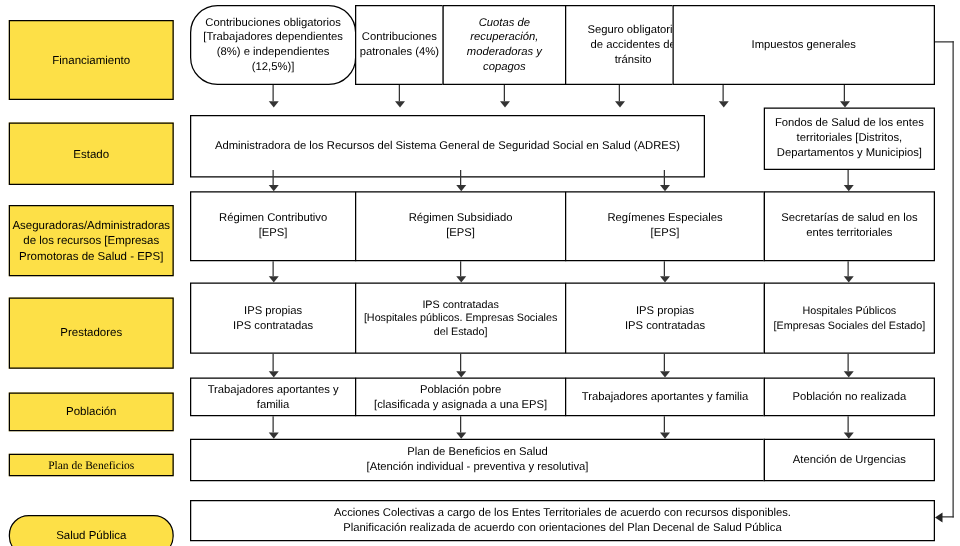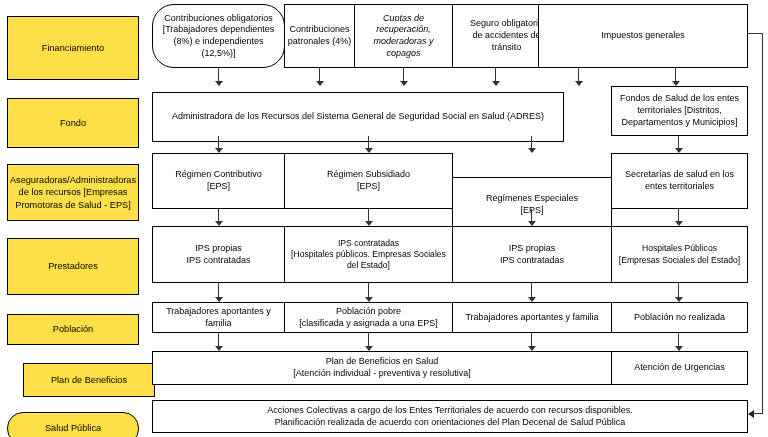--- a/index.html
+++ b/index.html
@@ -37,27 +37,27 @@
     border-top:4px solid transparent; border-bottom:4px solid transparent;
     border-right:6px solid #222;
   }
 </style>
 </head>
 <body>
 
 <div id="stage">
 
   <div class="rowlabel" style="left:7px; top:4px; width:132px; height:64px;">Financiamiento</div>
-  <div class="rowlabel" style="left:7px; top:86px; width:132px; height:50px;">Fondo</div>
+  <div class="rowlabel" style="left:7px; top:86px; width:132px; height:50px;">Estado</div>
   <div class="rowlabel" style="left:7px; top:152px; width:132px; height:57px;">Aseguradoras/Administradoras
 de los recursos [Empresas
 Promotoras de Salud - EPS]</div>
   <div class="rowlabel" style="left:7px; top:226px; width:132px; height:57px;">Prestadores</div>
   <div class="rowlabel" style="left:7px; top:302px; width:132px; height:31px;">Población</div>
-  <div class="rowlabel" style="left:23px; top:351px; width:132px; height:34px;">Plan de Beneficios</div>
+  <div class="rowlabel" style="left:7px; top:351px; width:132px; height:18px;font-family:Liberation Serif, serif;">Plan de Beneficios</div>
   <div class="rowlabel" style="left:7px; top:400px; width:132px; height:33px;border-radius:16px;">Salud Pública</div>
 
   <div class="box" style="left:152px; top:4px; width:133px; height:64px;border-radius:22px;">Contribuciones obligatorios
 [Trabajadores dependientes
 (8%) e independientes
 (12,5%)]</div>
   <div class="box" style="left:284px; top:4px; width:71px; height:64px;">Contribuciones
 patronales (4%)</div>
   <div class="box" style="left:354px; top:4px; width:99px; height:64px;font-style:italic;">Cuotas de
 recuperación,
@@ -70,21 +70,21 @@
 
   <div class="box" style="left:152px; top:92px; width:412px; height:50px;text-align:center;">Administradora de los Recursos del Sistema General de Seguridad Social en Salud (ADRES)</div>
   <div class="box" style="left:611px; top:86px; width:137px; height:50px;">Fondos de Salud de los entes
 territoriales [Distritos,
 Departamentos y Municipios]</div>
 
   <div class="box" style="left:152px; top:153px; width:133px; height:56px;">Régimen Contributivo
 [EPS]</div>
   <div class="box" style="left:284px; top:153px; width:169px; height:56px;">Régimen Subsidiado
 [EPS]</div>
-  <div class="box" style="left:452px; top:153px; width:160px; height:56px;margin-top:24px;">Regímenes Especiales
+  <div class="box" style="left:452px; top:153px; width:160px; height:56px;">Regímenes Especiales
 [EPS]</div>
   <div class="box" style="left:611px; top:153px; width:137px; height:56px;">Secretarías de salud en los
 entes territoriales</div>
 
   <div class="box" style="left:152px; top:226px; width:133px; height:57px;">IPS propias
 IPS contratadas</div>
   <div class="box tight" style="left:284px; top:226px; width:169px; height:57px;">IPS contratadas
 [Hospitales públicos. Empresas Sociales
 del Estado]</div>
   <div class="box" style="left:452px; top:226px; width:160px; height:57px;">IPS propias

